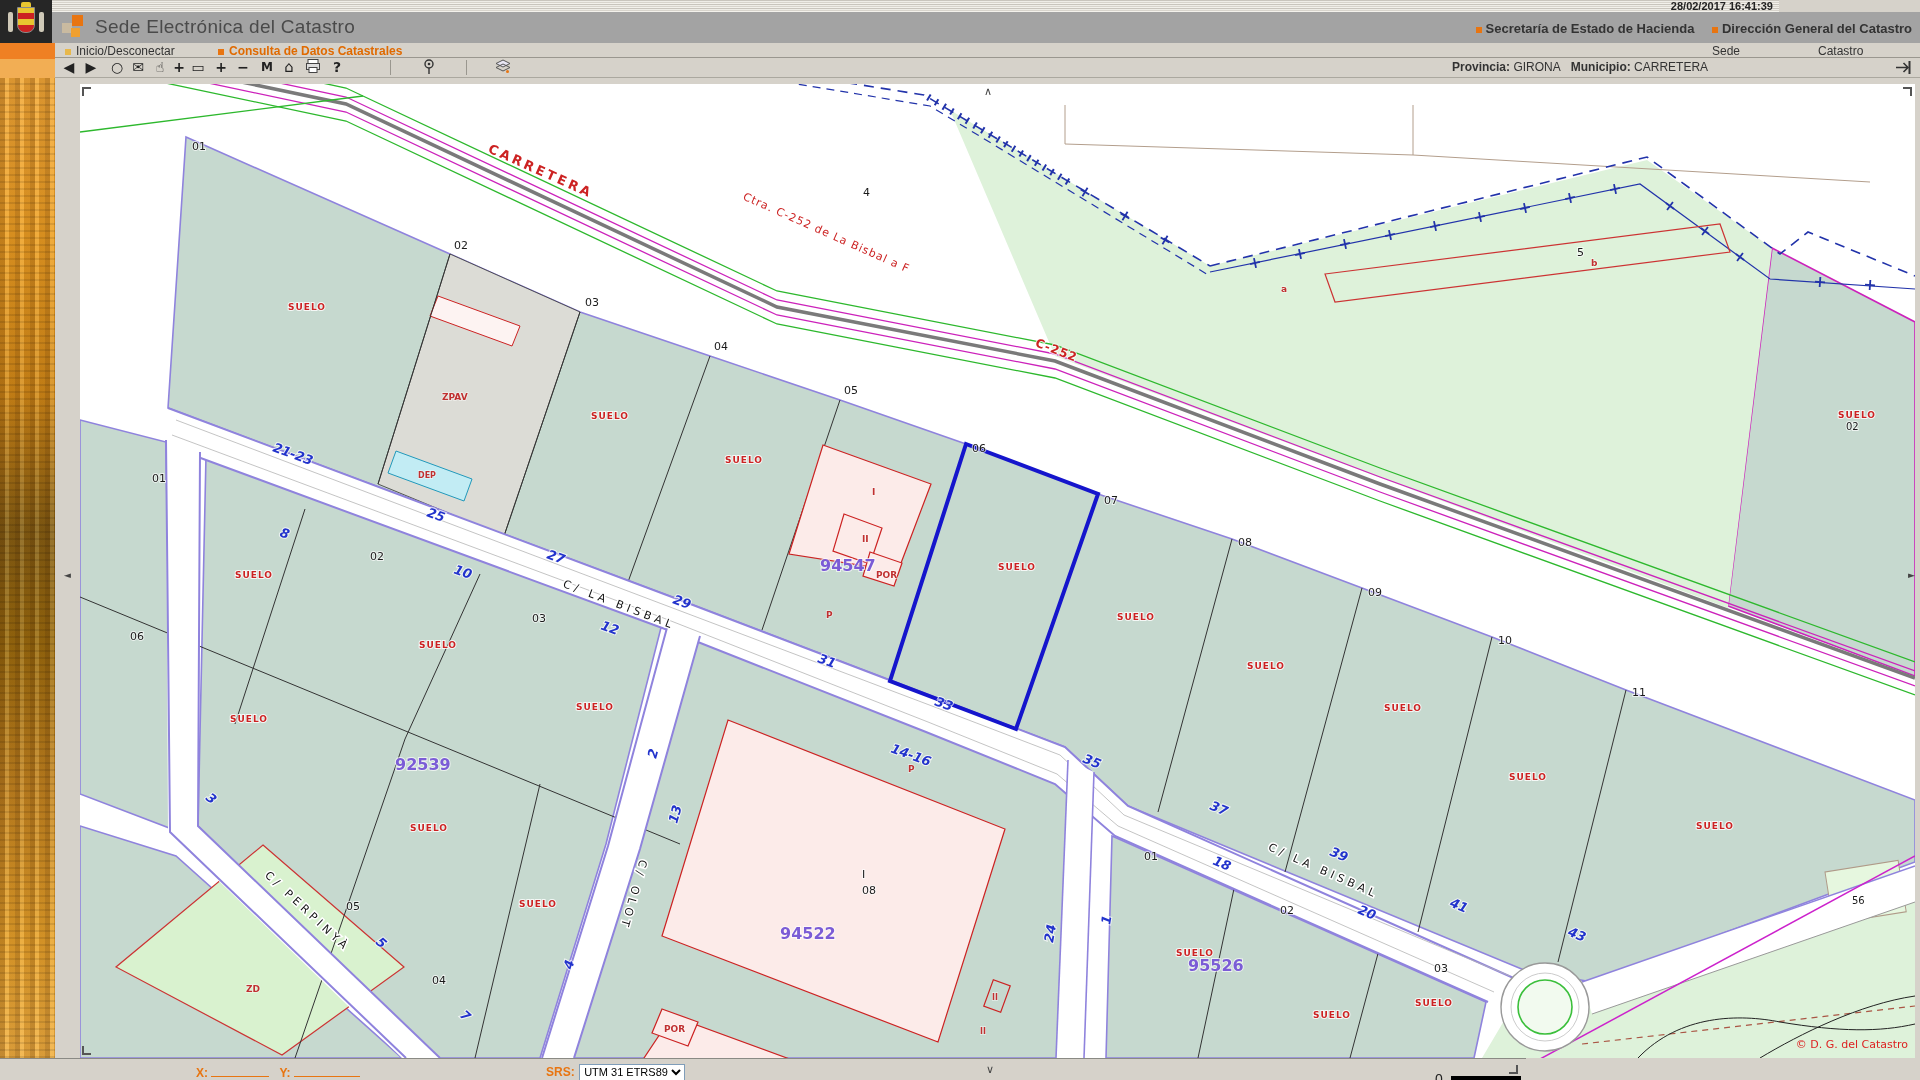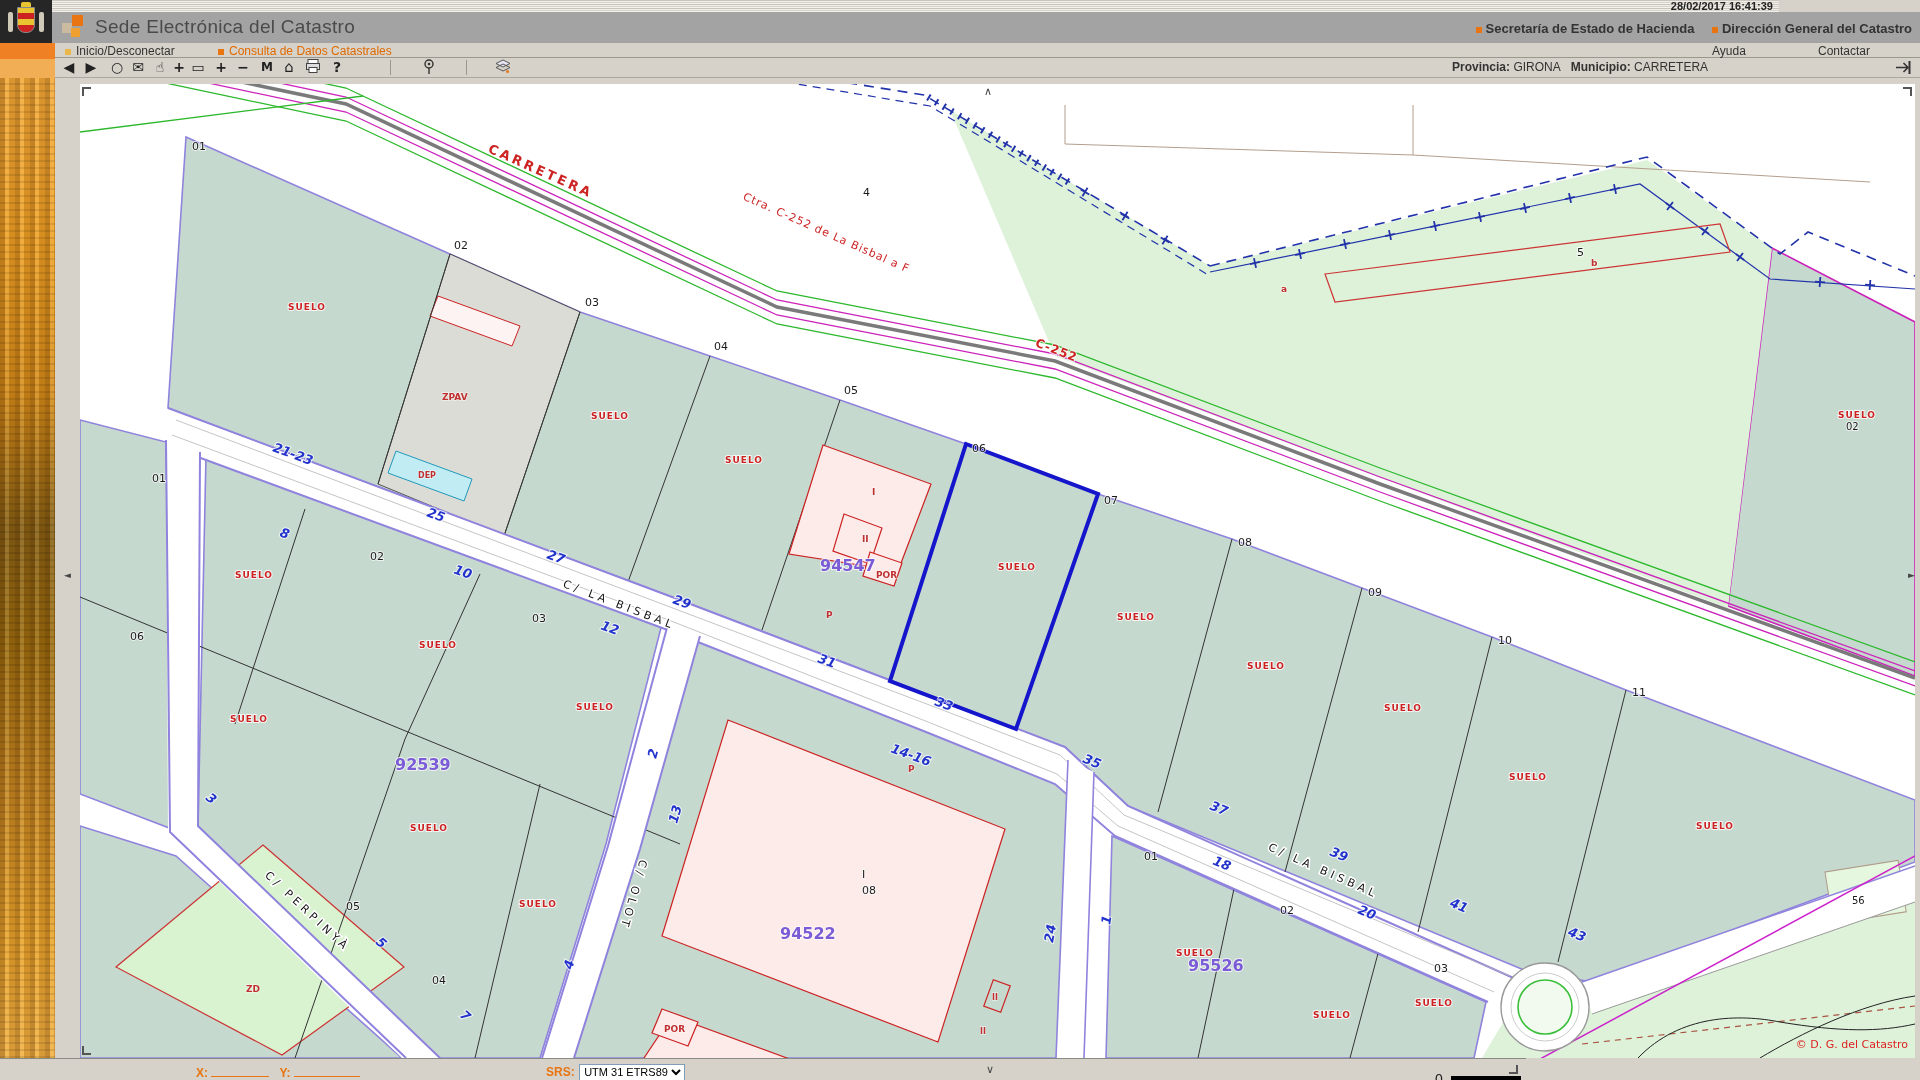--- a/index.html
+++ b/index.html
@@ -26,21 +26,21 @@
   #logo-squares .s2 { left:0; top:8px; width:10px; height:10px; background:#c9baa0; }
   #logo-squares .s3 { left:9px; top:13px; width:9px; height:9px; background:#f0a030; }
   #page-title { position:absolute; left:95px; top:4px; font-size:19px; color:#4a4a4a; letter-spacing:.3px; }
   #header-links { position:absolute; right:8px; top:9px; font-size:13px; font-weight:bold; color:#333; }
   #header-links .blt { display:inline-block; width:6px; height:6px; background:#e87511; margin:0 4px 0 14px; }
 
   #menubar { position:absolute; left:0; top:43px; width:1920px; height:15px; background:#d6d2ca; border-bottom:1px solid #9a978f; }
   .menu-item { position:absolute; top:1px; font-size:12px; color:#333; cursor:pointer; }
   .menu-item .blt { display:inline-block; width:6px; height:6px; margin-right:5px; }
   #mi-inicio { left:65px; } #mi-inicio .blt { background:#e8b84b; }
-  #mi-consulta { left:218px; color:#e06a00; font-weight:normal; } #mi-consulta .blt { background:#e87511; }
+  #mi-consulta { left:218px; color:#e06a00; font-weight:bold; } #mi-consulta .blt { background:#e87511; }
   #mi-ayuda { left:1712px; } #mi-contactar { left:1818px; }
 
   #toolbar { position:absolute; left:0; top:58px; width:1920px; height:20px; background:#d6d2ca;
     border-bottom:1px solid #aba89f; }
   .tb-ico { position:absolute; top:0; width:22px; height:19px; text-align:center; font-size:14px; line-height:19px;
     color:#222; font-family:"DejaVu Sans",sans-serif; cursor:pointer; }
   .tb-sep { position:absolute; top:2px; width:1px; height:15px; background:#9a978f; }
   #prov-box { position:absolute; left:1452px; top:2px; font-size:12px; color:#333; }
   #prov-box b { font-weight:bold; }
   #exit-btn { position:absolute; left:1894px; top:1px; cursor:pointer; }
@@ -100,22 +100,22 @@
 <div id="coat">
   <div class="col-l"></div>
     <div class="col-r"></div>
     <div class="crown"></div>
     <div class="shield"></div>
 </div>
 
 <div id="menubar">
   <span class="menu-item" id="mi-inicio"><span class="blt"></span><span>Inicio/Desconectar</span></span>
   <span class="menu-item" id="mi-consulta"><span class="blt"></span><span>Consulta de Datos Catastrales</span></span>
-  <span class="menu-item" id="mi-ayuda">Ayuda</span>
-  <span class="menu-item" id="mi-contactar">Contactar</span>
+  <span class="menu-item" id="mi-ayuda">Sede</span>
+  <span class="menu-item" id="mi-contactar">Catastro</span>
 </div>
 
 <div id="toolbar">
   <span class="tb-ico" style="left:58px">◀</span>
   <span class="tb-ico" style="left:80px">▶</span>
   <span class="tb-ico" style="left:106px">○</span>
   <span class="tb-ico" style="left:127px">✉</span>
   <span class="tb-ico" style="left:149px">☝</span>
   <span class="tb-ico" style="left:168px; font-weight:bold">+</span>
   <span class="tb-ico" style="left:187px">▭</span>

